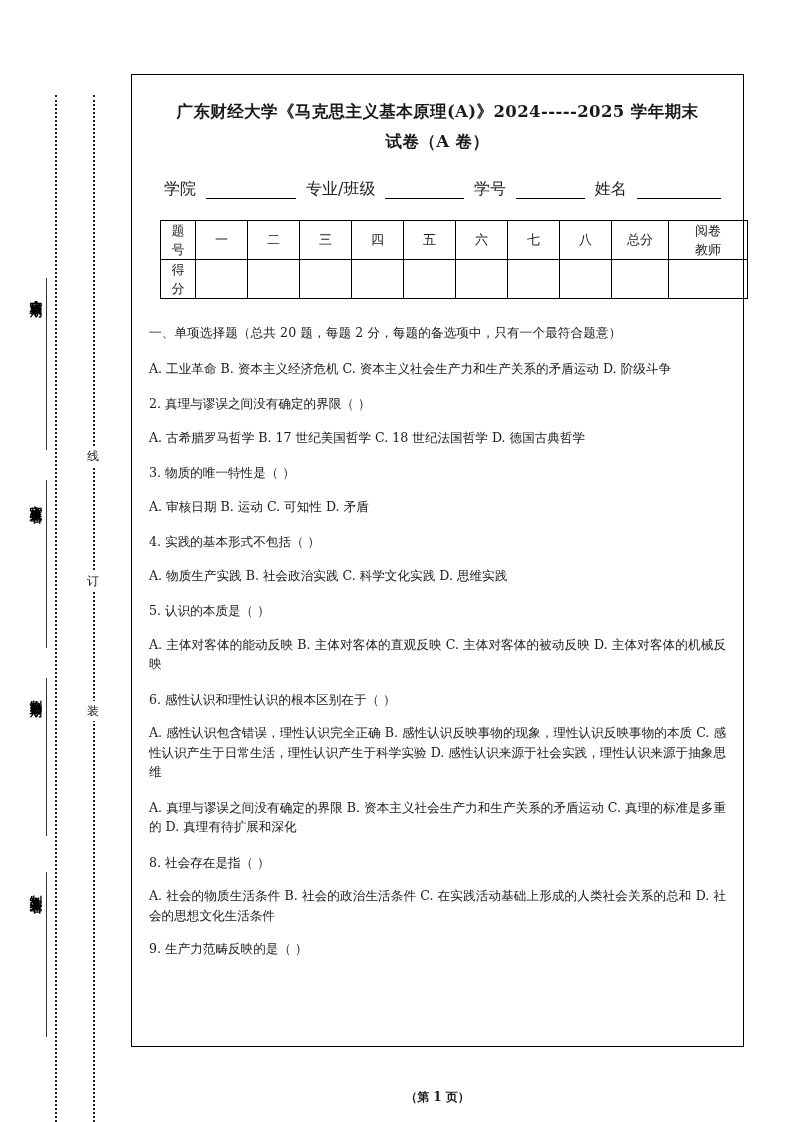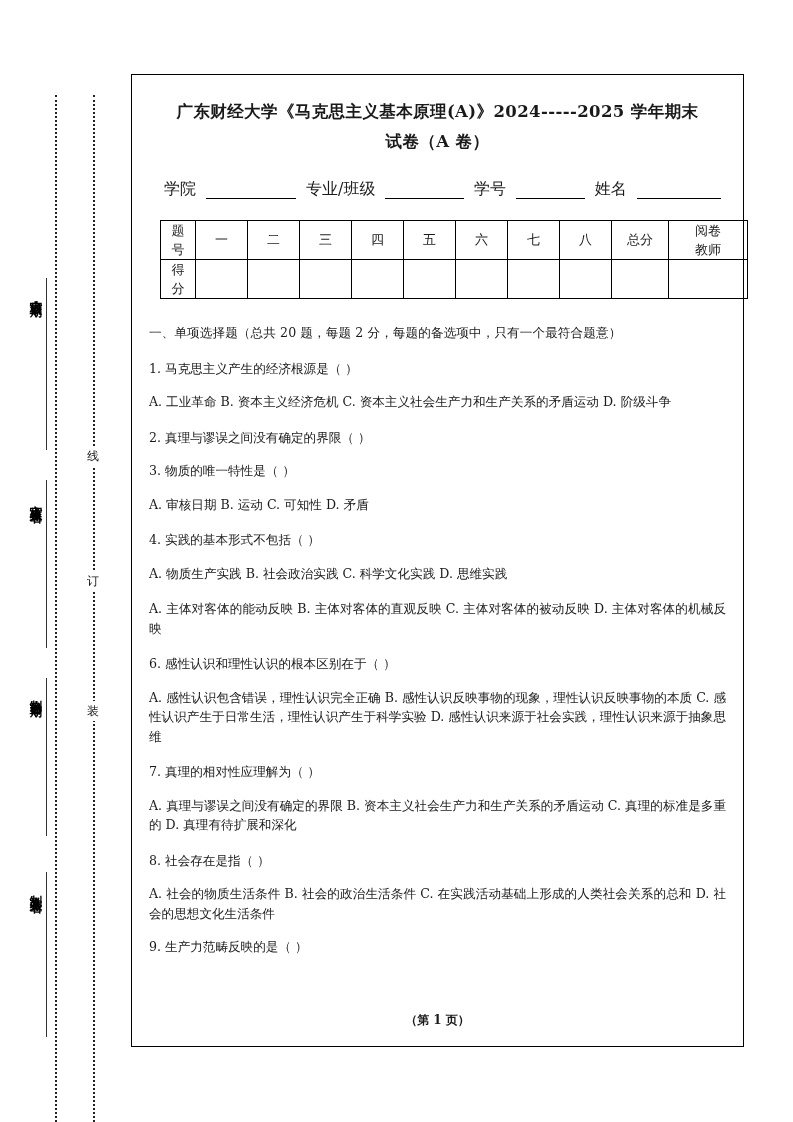--- a/index.html
+++ b/index.html
@@ -163,21 +163,21 @@
   }
   .q-options {
     margin: 0 0 16px 0;
     text-align: justify;
   }
   .q-options.last { margin-bottom: 14px; }
 
   #page-footer {
     position: absolute;
     left: 131px;
-    top: 1012px;
+    top: 1089px;
     width: 613px;
     text-align: center;
     font-size: 12px;
     font-weight: bold;
     font-family: "DejaVu Serif", "Liberation Serif", serif;
   }
 </style>
 </head>
 <body>
 
@@ -254,37 +254,37 @@
         <td></td>
         <td></td>
         <td></td>
       </tr>
     </tbody>
   </table>
 
   <div id="questions">
     <div class="section-heading">一、单项选择题（总共 20 题，每题 2 分，每题的备选项中，只有一个最符合题意）</div>
 
-    <div class="q-stem"><span>1.</span> <span>马克思主义产生的经济根源是（   ）</span></div>
     <div class="q-options">A. 工业革命   B. 资本主义经济危机   C. 资本主义社会生产力和生产关系的矛盾运动   D. 阶级斗争</div>
 
     <div class="q-stem"><span>2.</span> <span>真理与谬误之间没有确定的界限（   ）</span></div>
+    <div class="q-options">A. 古希腊罗马哲学   B. 17 世纪美国哲学   C. 18 世纪法国哲学   D. 德国古典哲学</div>
 
     <div class="q-stem"><span>3.</span> <span>物质的唯一特性是（   ）</span></div>
     <div class="q-options">A. 审核日期   B. 运动   C. 可知性   D. 矛盾</div>
 
     <div class="q-stem"><span>4.</span> <span>实践的基本形式不包括（   ）</span></div>
     <div class="q-options">A. 物质生产实践   B. 社会政治实践   C. 科学文化实践   D. 思维实践</div>
 
+    <div class="q-stem"><span>5.</span> <span>认识的本质是（   ）</span></div>
     <div class="q-options">A. 主体对客体的能动反映   B. 主体对客体的直观反映   C. 主体对客体的被动反映   D. 主体对客体的机械反映</div>
 
     <div class="q-stem"><span>6.</span> <span>感性认识和理性认识的根本区别在于（   ）</span></div>
     <div class="q-options">A. 感性认识包含错误，理性认识完全正确   B. 感性认识反映事物的现象，理性认识反映事物的本质   C. 感性认识产生于日常生活，理性认识产生于科学实验   D. 感性认识来源于社会实践，理性认识来源于抽象思维</div>
 
-    <div class="q-stem"><span>7.</span> <span>真理的相对性应理解为（   ）</span></div>
     <div class="q-options">A. 真理与谬误之间没有确定的界限   B. 资本主义社会生产力和生产关系的矛盾运动   C. 真理的标准是多重的   D. 真理有待扩展和深化</div>
 
     <div class="q-stem"><span>8.</span> <span>社会存在是指（   ）</span></div>
     <div class="q-options last">A. 社会的物质生活条件   B. 社会的政治生活条件   C. 在实践活动基础上形成的人类社会关系的总和   D. 社会的思想文化生活条件</div>
 
     <div class="q-stem"><span>9.</span> <span>生产力范畴反映的是（   ）</span></div>
   </div>
 </div>
 
 <div id="page-footer">（第 1 页）</div>

